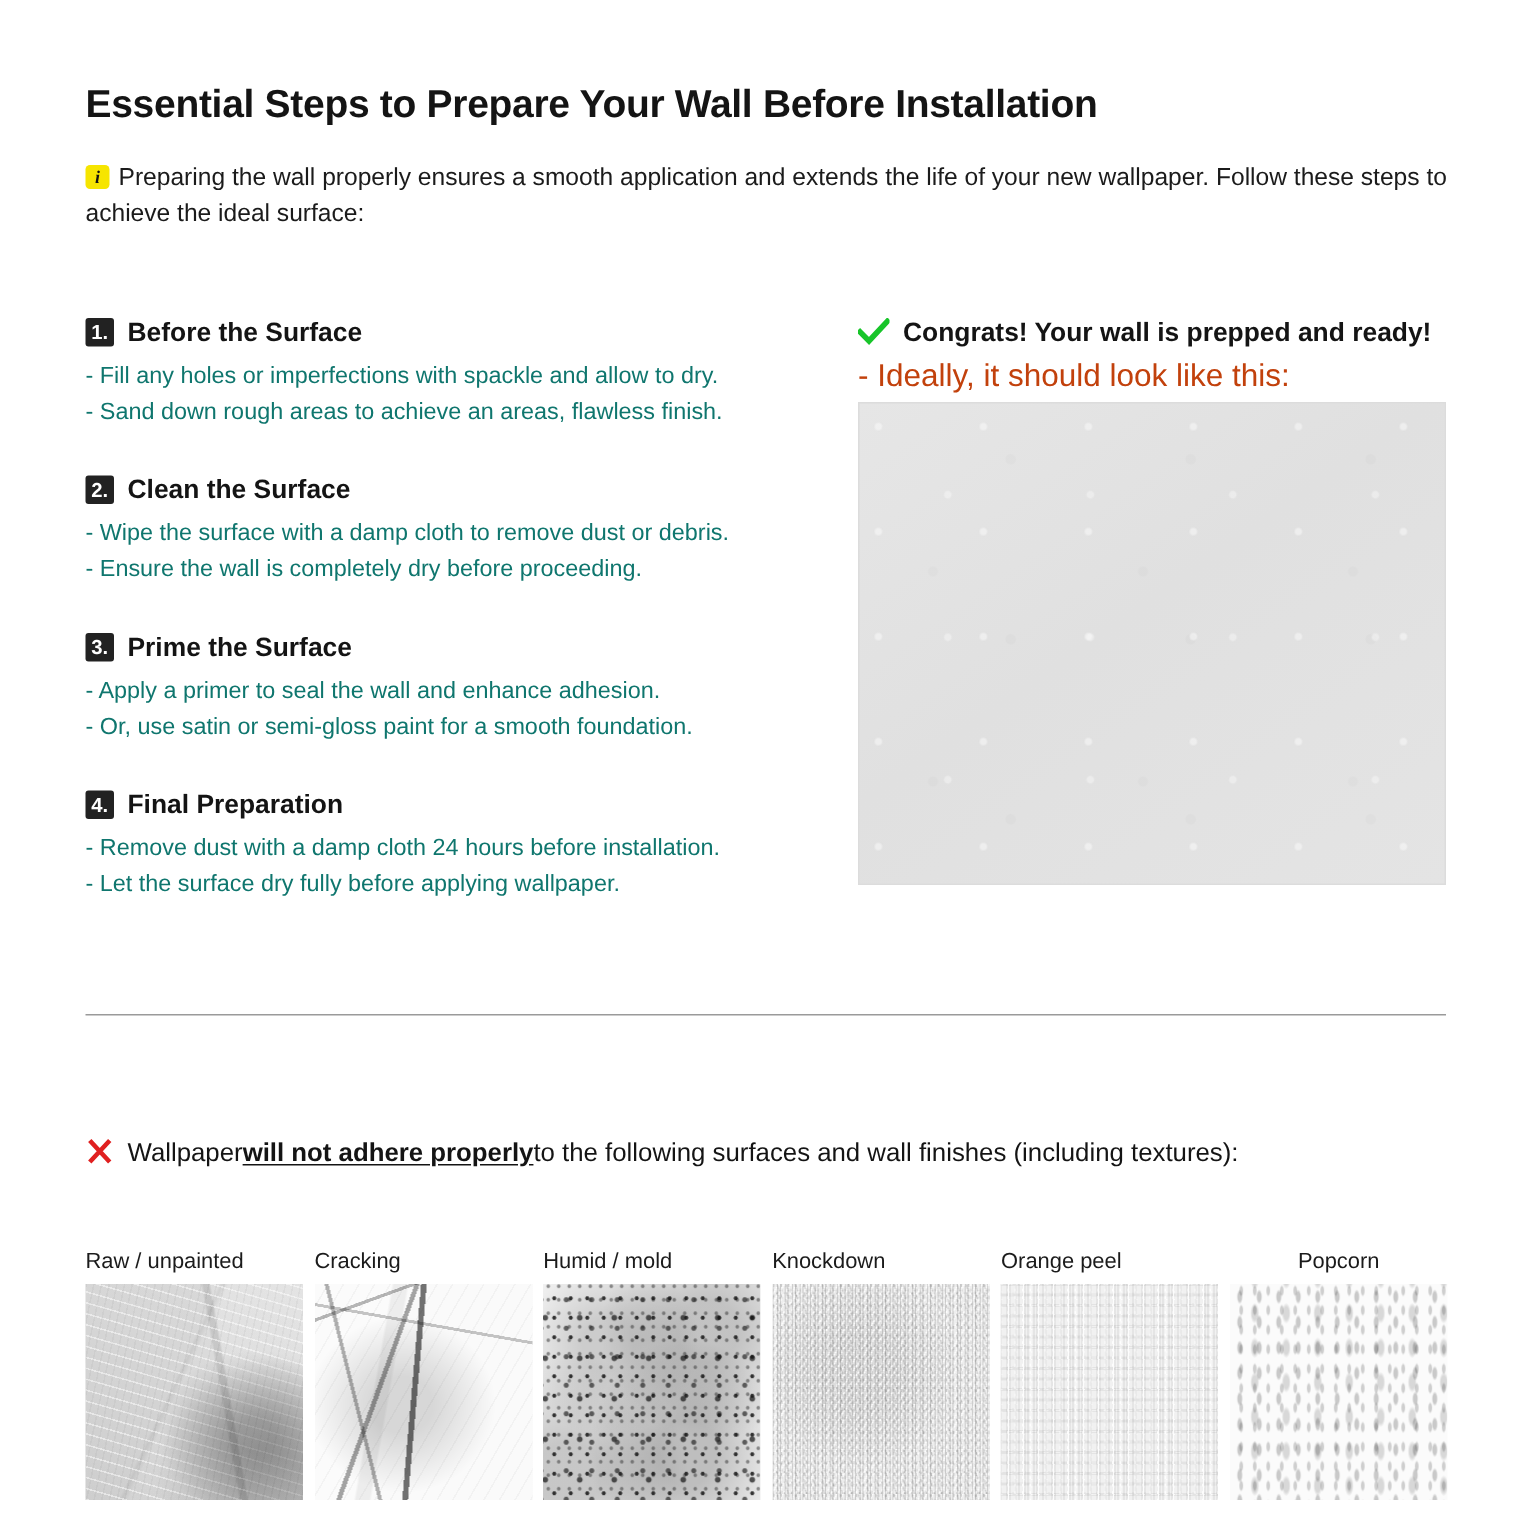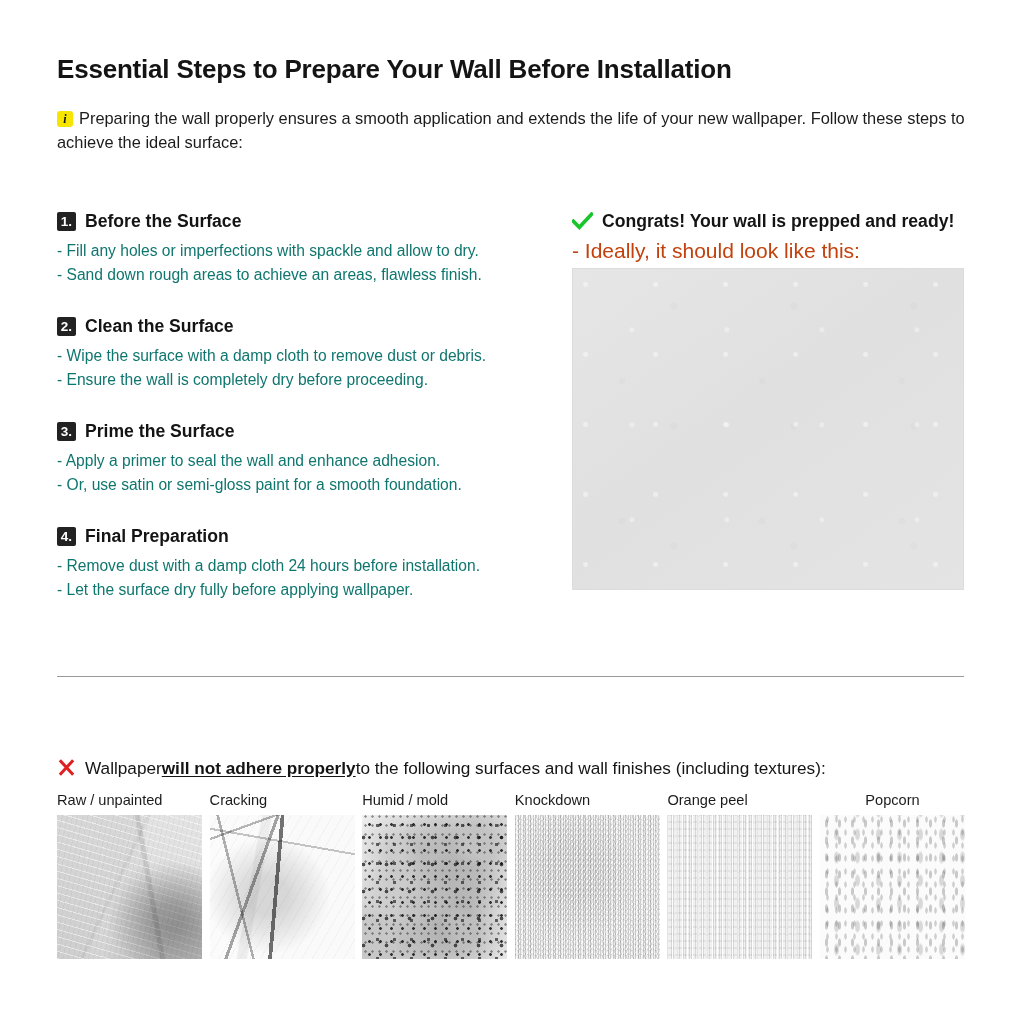--- a/index.html
+++ b/index.html
@@ -197,20 +197,21 @@
 
   .thumb-row {
     position: absolute;
     left: 57px;
     top: 792px;
     width: 910px;
   }
   .thumb-labels {
     display: flex;
     margin-bottom: 7px;
+    margin-top: 41px;
   }
   .thumb-label {
     width: 145px;
     margin-right: 7.6px;
     font-size: 14.6px;
     color: #1b1b1b;
     white-space: nowrap;
   }
   .thumbs { display: flex; }
   .thumb {

